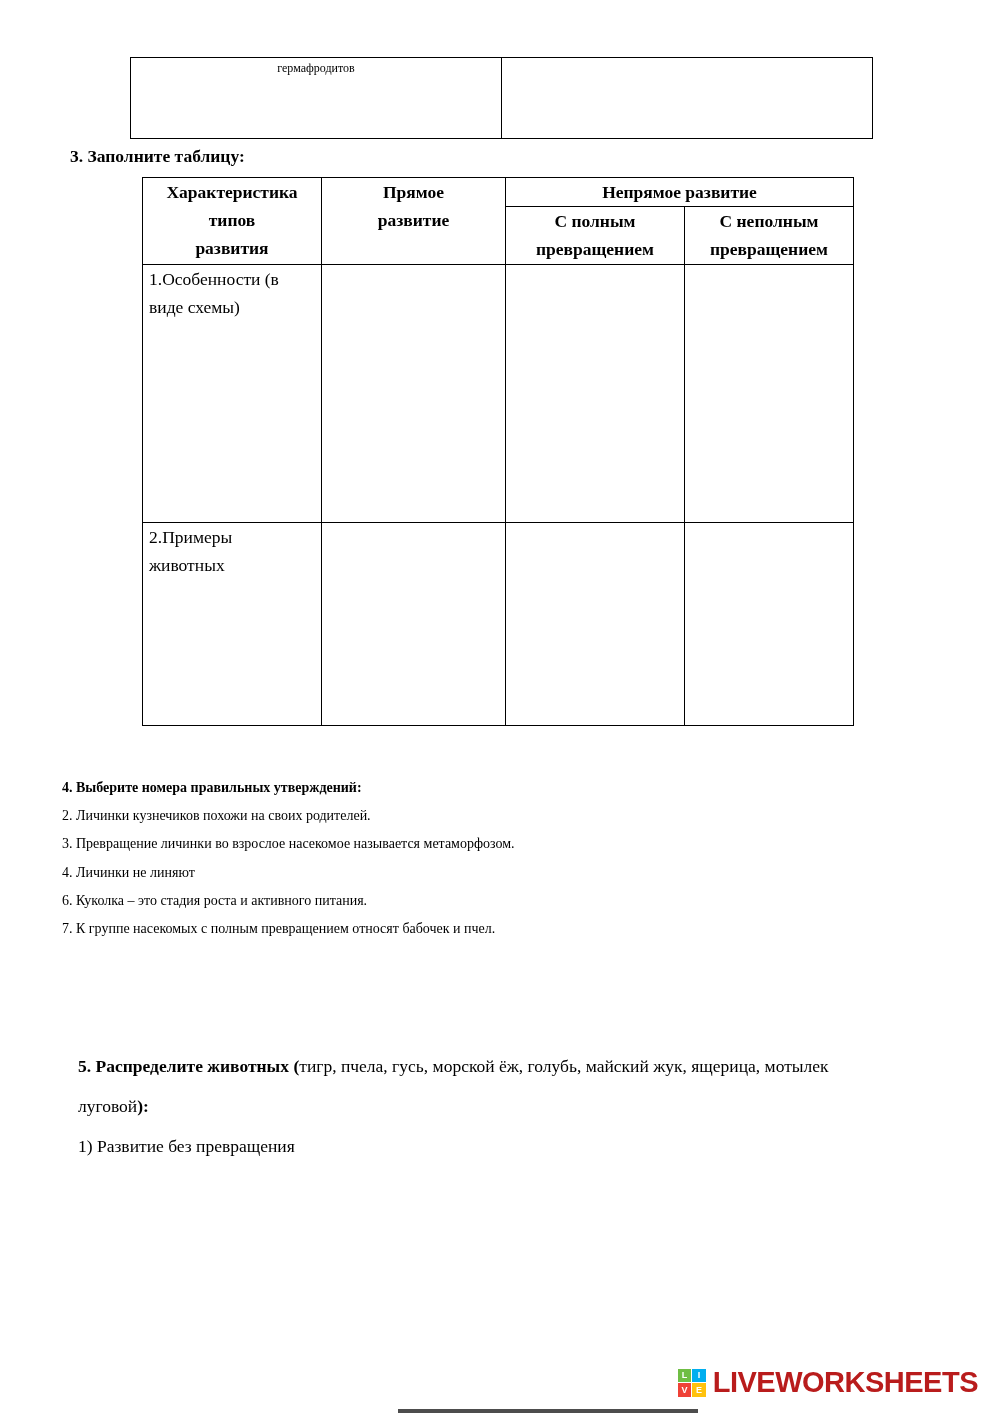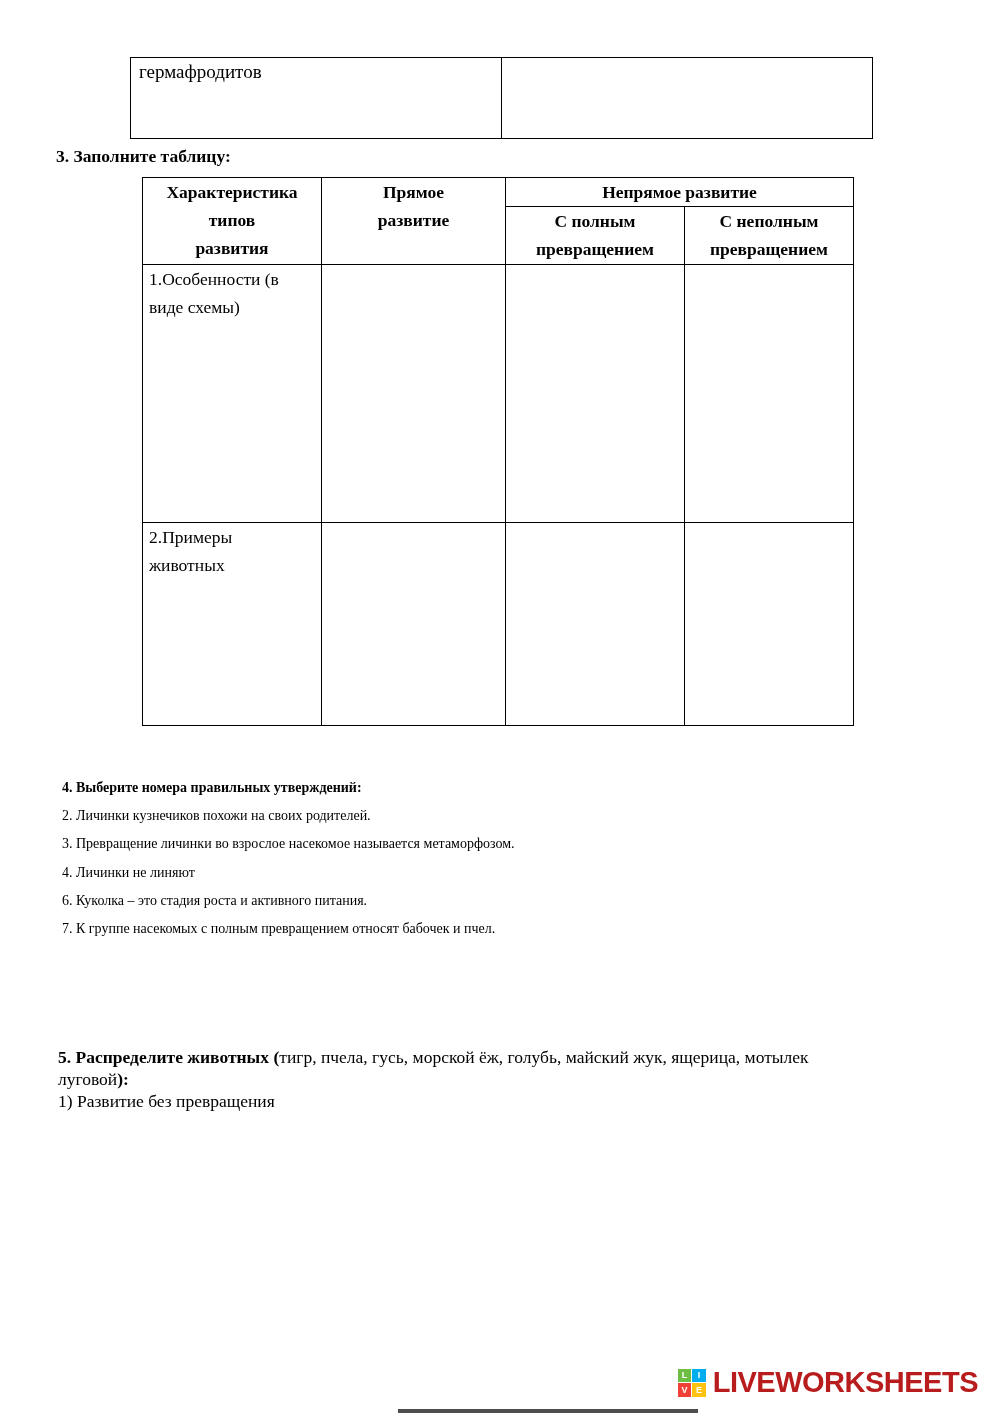--- a/index.html
+++ b/index.html
@@ -12,44 +12,44 @@
     position: relative;
     overflow: hidden;
   }
   .abs { position: absolute; }
 
   table { border-collapse: collapse; }
   td { border: 1px solid #000; }
 
   
   .top-table { left: 130px; top: 57px; }
-  .top-table td { vertical-align: top; font-size: 19px; padding: 3px 8px; }
+  .top-table td { vertical-align: top; font-size: 12px; padding: 3px 8px; text-align: center; }
   .tt-left  { width: 354px; height: 74px; }
   .tt-right { width: 354px; }
 
   
-  .h3 { left: 56px; top: 146px; font-size: 17.5px; font-weight: 700; }
+  .h3 { left: 70px; top: 146px; font-size: 17.5px; font-weight: 700; }
 
   
   .main-table { left: 142px; top: 177px; table-layout: fixed; font-size: 17.5px; line-height: 28px; padding-left: 14px; }
   .main-table td { padding: 0 6px; vertical-align: top; }
   .hdr { font-weight: 700; text-align: center; }
   .pre { white-space: pre-line; }
   tr.hr1 { height: 28px; }
   tr.hr2 { height: 58px; }
   tr.r1  { height: 258px; }
   tr.r2  { height: 203px; }
 
   
   .sec4 { left: 62px; top: 733px; font-size: 14px; line-height: 28.2px; margin-top: 41px; }
   .sec4 p { margin: 0; }
   .b { font-weight: 700; }
 
   
-  .sec5 { left: 58px; top: 1046px; font-size: 17.5px; line-height: 22px; width: 800px; }
+  .sec5 { left: 78px; top: 1046px; font-size: 17.5px; line-height: 40px; width: 800px; }
   .sec5 p { margin: 0; }
 
   
   .footer { right: 22px; bottom: 14px; display: flex; align-items: center; gap: 7px; cursor: pointer; }
   .logo-grid {
     width: 28px; height: 28px;
     display: grid;
     grid-template-columns: 1fr 1fr;
     grid-template-rows: 1fr 1fr;
     gap: 1px;

